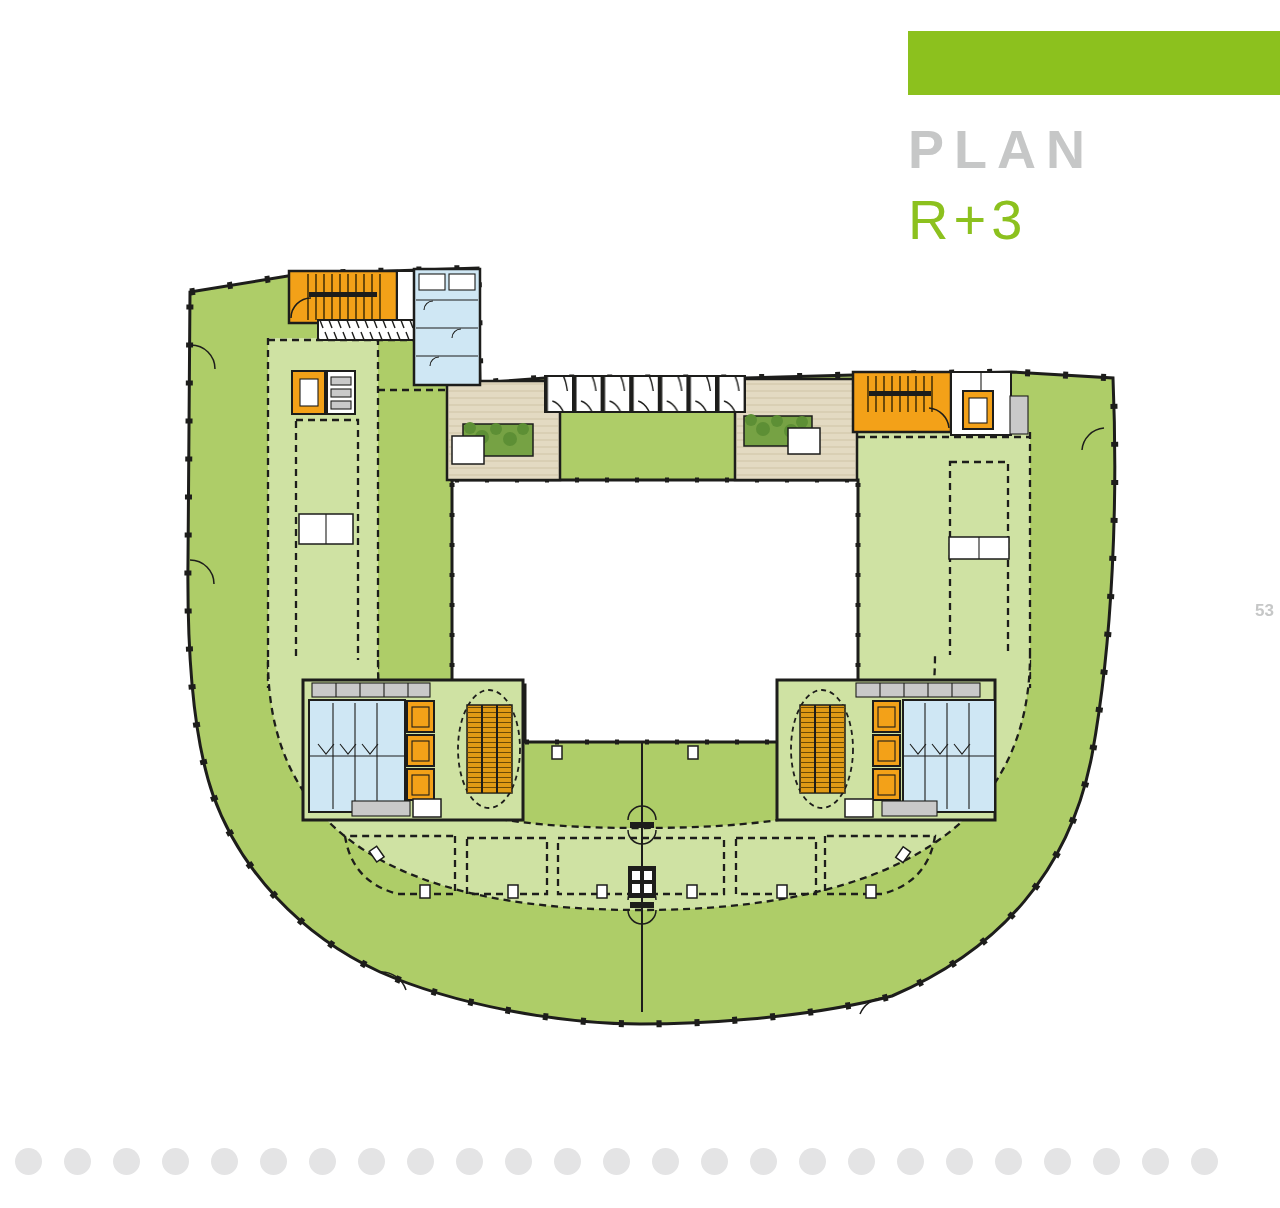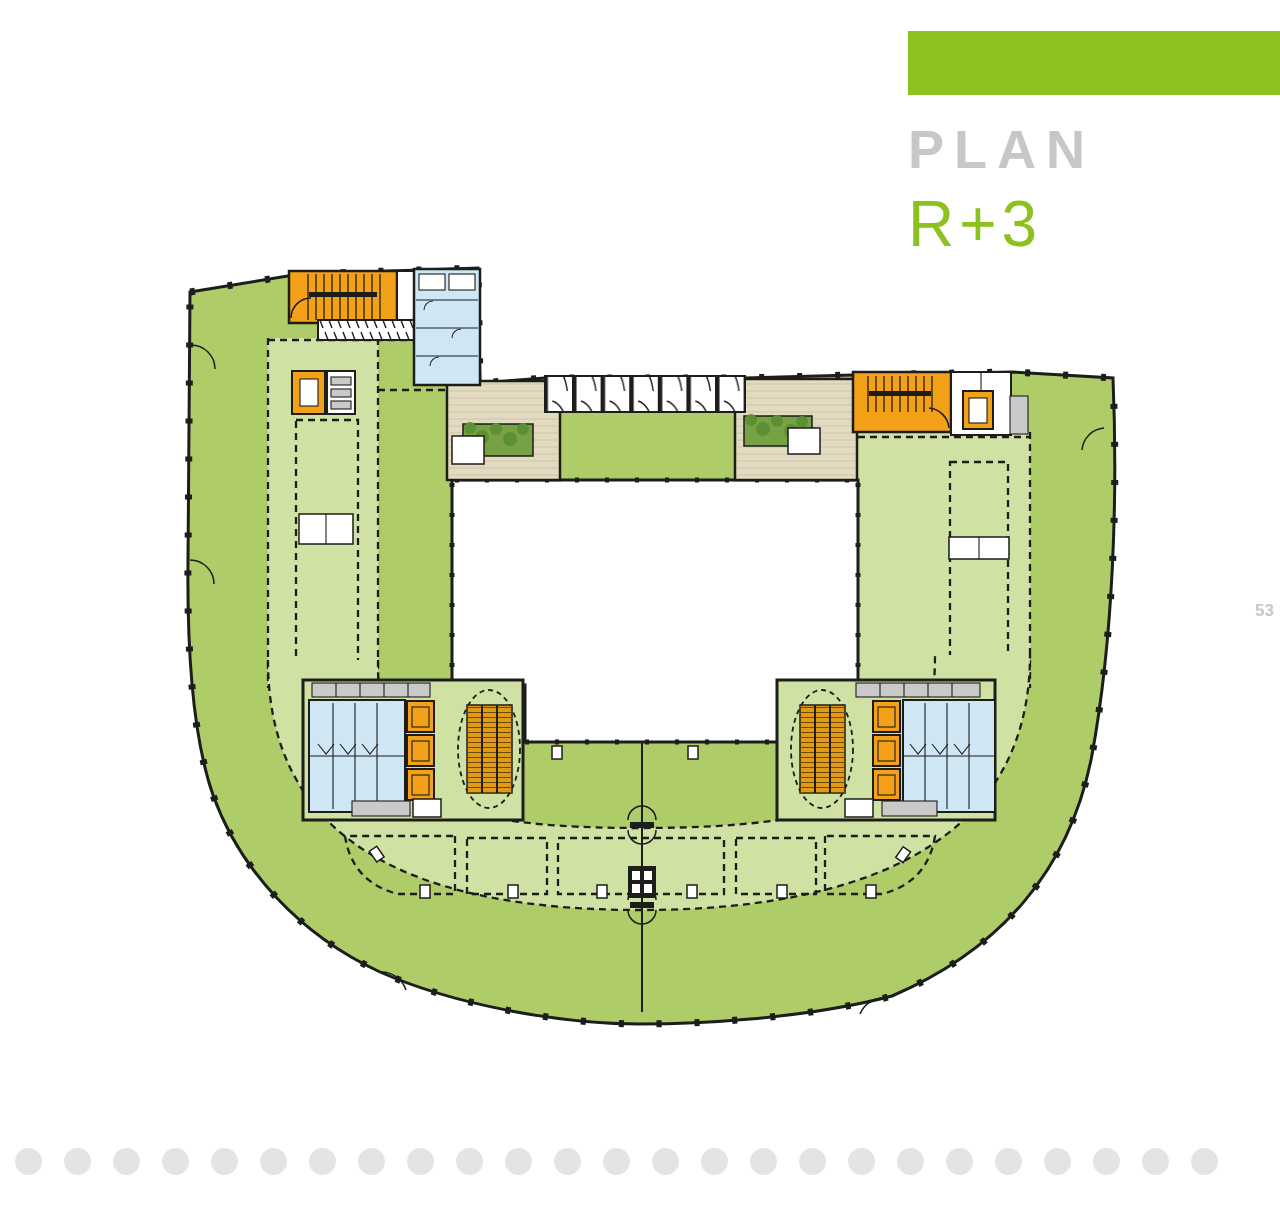--- a/index.html
+++ b/index.html
@@ -2,21 +2,21 @@
 <html style="--c-accent: #8cc11e; --c-titlegray: #c6c7c7; --c-green: #aecd68; --c-lightgreen: #cfe2a3; --c-stair: #f3a118; --c-escalator: #e09a15; --c-blue: #cfe7f4; --c-beige: #e3dac2; --c-plank: #cfc3a5; --c-planter: #76a244; --c-leaf: #5d8f35; --c-wall: #1d1d1b; --c-gray: #c9c9c9; --c-dot: #e4e4e5;"><head>
 <meta charset="utf-8">
 <style>
   html,body{margin:0;padding:0;background:#ffffff;}
   body{width:1280px;height:1208px;position:relative;overflow:hidden;
        font-family:"Liberation Sans", sans-serif;}
   .accent-bar{position:absolute;left:908px;top:31px;width:372px;height:64px;
               background:var(--c-accent);}
   .title{position:absolute;left:908px;top:122px;font-size:54px;line-height:1;
          letter-spacing:10px;color:var(--c-titlegray);font-weight:700;}
-  .floor{position:absolute;left:908px;top:192px;font-size:64px;line-height:1;
+  .floor{position:absolute;left:908px;top:192px;font-size:56px;line-height:1;
          letter-spacing:5px;color:var(--c-accent);font-weight:400;}
   .pagenum{position:absolute;right:6px;top:601px;font-size:17px;
            color:var(--c-titlegray);font-weight:700;}
   .plan-wrap{position:absolute;left:0;top:0;width:1280px;height:1208px;}
   .dots{position:absolute;left:15px;top:1148px;display:flex;gap:22px;}
   .dot{width:27px;height:27px;border-radius:50%;background:var(--c-dot);flex:0 0 auto;}
   
   .s3{stroke:var(--c-wall);stroke-width:3px;}
   .s25{stroke:var(--c-wall);stroke-width:2.5px;}
   .s2{stroke:var(--c-wall);stroke-width:2px;}

